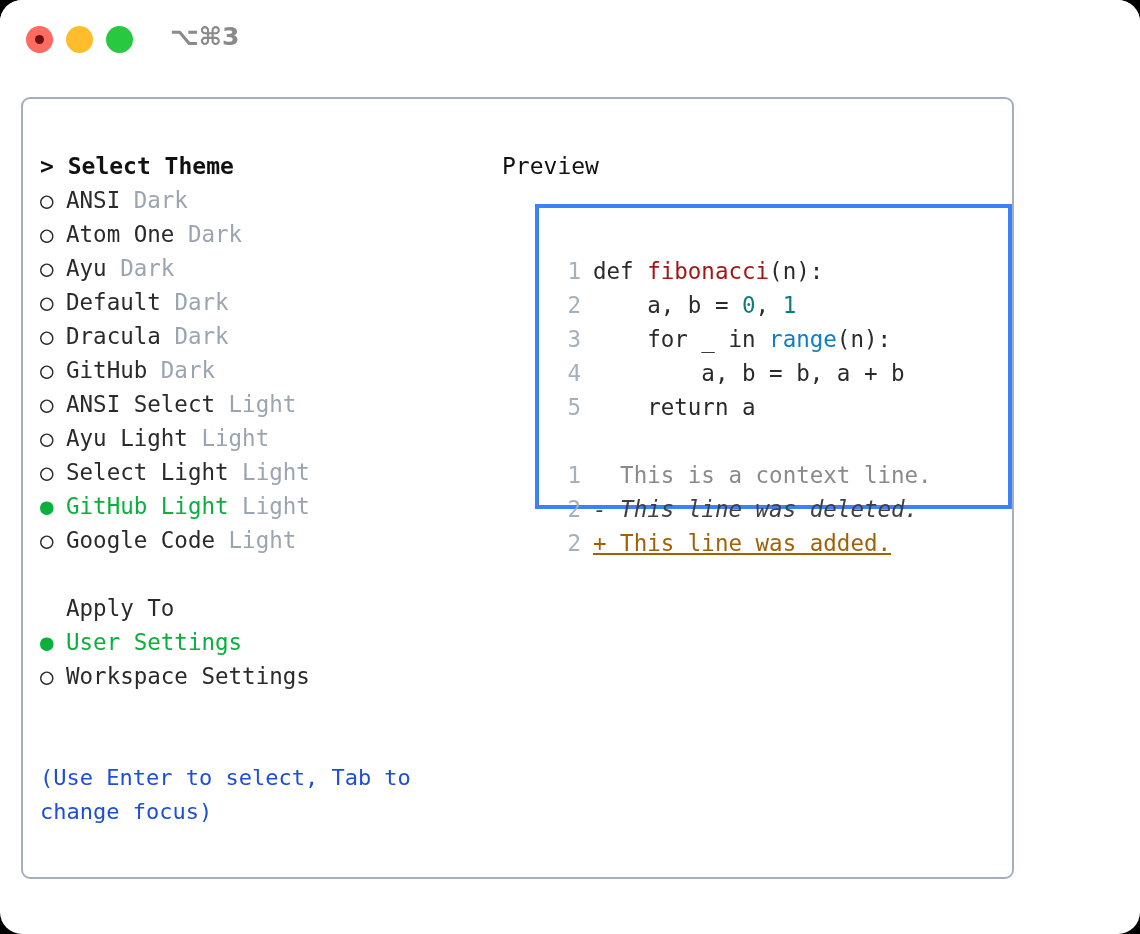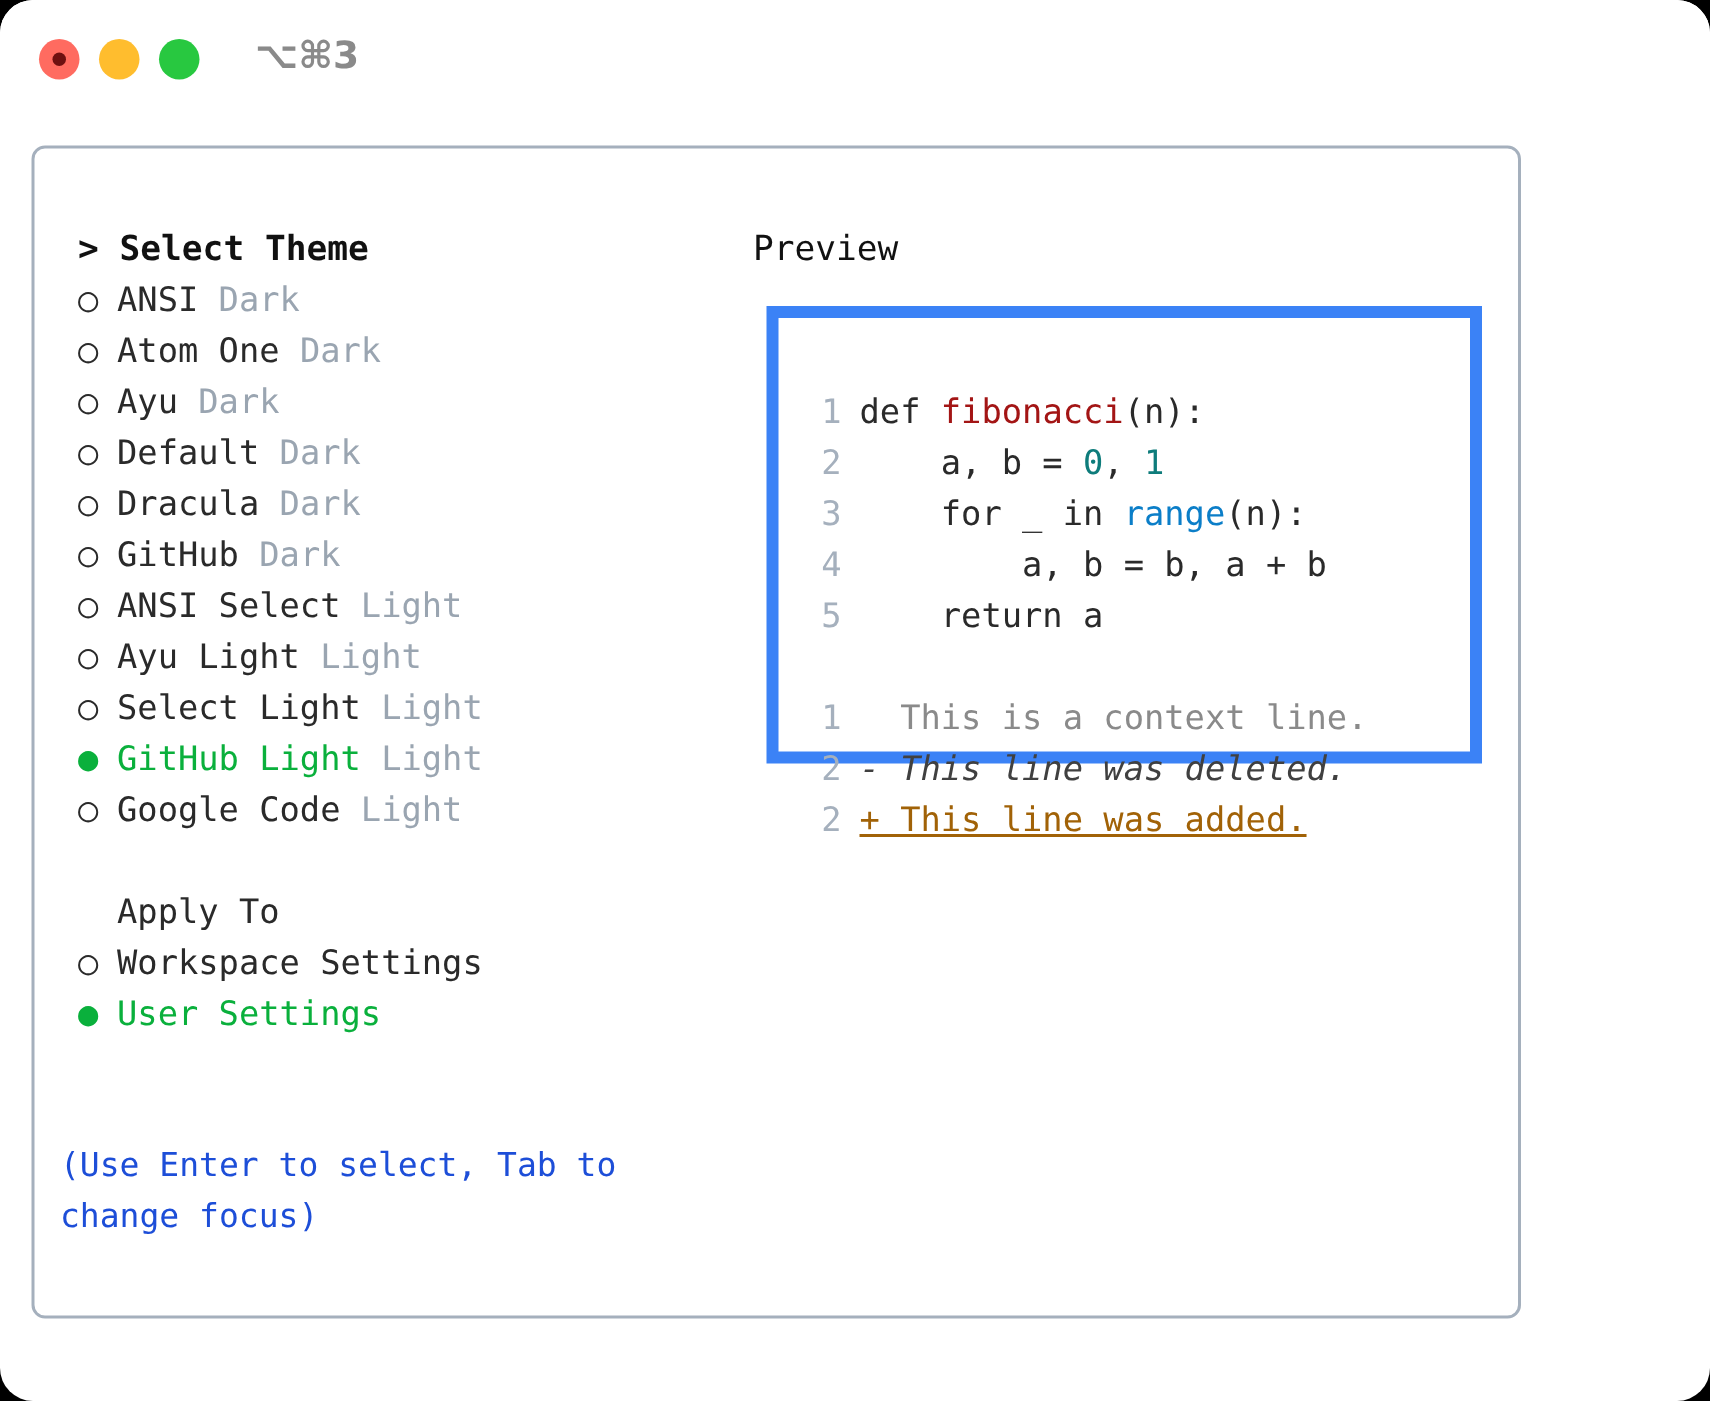--- a/index.html
+++ b/index.html
@@ -63,21 +63,20 @@
     border: 2px solid #a5b0bd;
     border-radius: 9px;
     background: #ffffff;
   }
 
   
   #left-col {
     position: absolute;
     left: 17px; top: 50px;
     width: 460px;
-    margin-left: 12px;
   }
   .row {
     height: 34px;
     line-height: 34px;
     font-size: 22.5px;
     white-space: pre;
     color: #2a2a2a;
   }
   .marker {
     display: inline-block;
@@ -109,23 +108,23 @@
     position: absolute;
     left: 479px; top: 50px;
     font-size: 23px;
     font-weight: 400;
     color: #111111;
     line-height: 34px;
     white-space: pre;
   }
   #preview-box {
     position: absolute;
-    left: 488px; top: 105px;
+    left: 512px; top: 105px;
     width: 477px; height: 305px;
-    border: 8px solid #3b82f6;
+    border: 4px solid #3b82f6;
     background: #ffffff;
   }
   #code {
     position: absolute;
     left: 16px; top: 46px;
     font-size: 22.5px;
     line-height: 34px;
     white-space: pre;
   }
   .cline { white-space: pre; }
@@ -170,22 +169,22 @@
           <div class="row"><span class="marker">○</span><span class="label">GitHub</span><span> </span><span class="variant">Dark</span></div>
           <div class="row"><span class="marker">○</span><span class="label">ANSI Select</span><span> </span><span class="variant">Light</span></div>
           <div class="row"><span class="marker">○</span><span class="label">Ayu Light</span><span> </span><span class="variant">Light</span></div>
           <div class="row"><span class="marker">○</span><span class="label">Select Light</span><span> </span><span class="variant">Light</span></div>
           <div class="row selected"><span class="marker">●</span><span class="label">GitHub Light</span><span> </span><span class="variant">Light</span></div>
           <div class="row"><span class="marker">○</span><span class="label">Google Code</span><span> </span><span class="variant">Light</span></div>
         </div>
       <div class="blank"></div>
       <div class="row"><span class="marker"> </span><span class="label">Apply To</span></div>
       <div id="apply-rows">
+          <div class="row selected"><span class="marker">●</span><span class="label">User Settings</span></div>
           <div class="row"><span class="marker">○</span><span class="label">Workspace Settings</span></div>
-          <div class="row selected"><span class="marker">●</span><span class="label">User Settings</span></div>
         </div>
     </div>
 
     <div id="hint">(Use Enter to select, Tab to change focus)</div>
 
     <div id="preview-title">Preview</div>
 
     <div id="preview-box">
       <div id="code"><div class="cline"><span class="ln">1</span><span class="gap"></span><span class="tok-plain">def </span><span class="tok-func">fibonacci</span><span class="tok-plain">(n):</span></div><div class="cline"><span class="ln">2</span><span class="gap"></span><span class="tok-plain">    a, b = </span><span class="tok-num">0</span><span class="tok-plain">, </span><span class="tok-num">1</span></div><div class="cline"><span class="ln">3</span><span class="gap"></span><span class="tok-plain">    for _ in </span><span class="tok-call">range</span><span class="tok-plain">(n):</span></div><div class="cline"><span class="ln">4</span><span class="gap"></span><span class="tok-plain">        a, b = b, a + b</span></div><div class="cline"><span class="ln">5</span><span class="gap"></span><span class="tok-plain">    return a</span></div><div class="spacer-line"></div><div class="cline"><span class="ln">1</span><span class="gap"></span><span class="tok-ctx">  This is a context line.</span></div><div class="cline"><span class="ln">2</span><span class="gap"></span><span class="tok-del">- This line was deleted.</span></div><div class="cline"><span class="ln">2</span><span class="gap"></span><span class="tok-add">+ This line was added.</span></div></div>
     </div>

